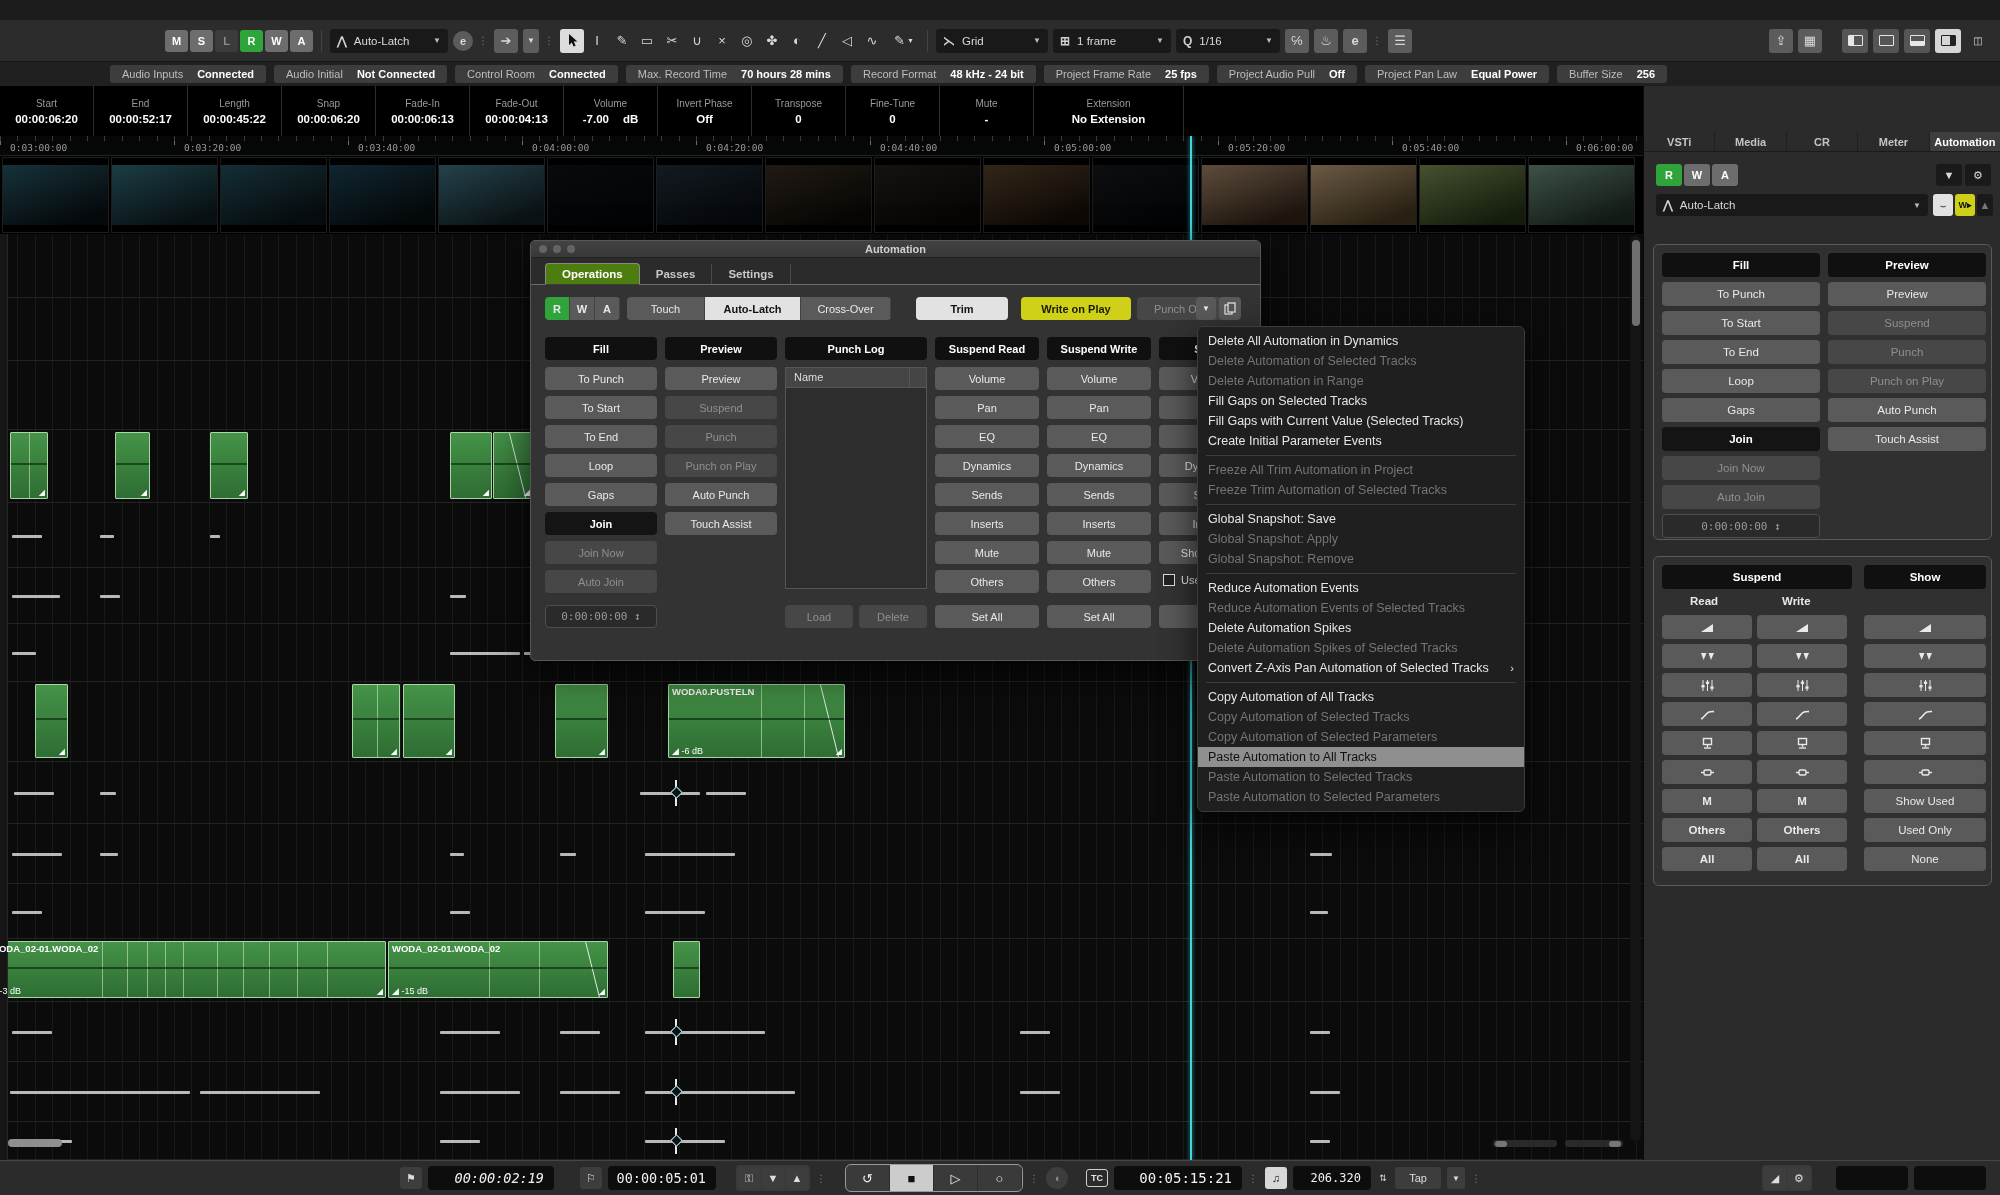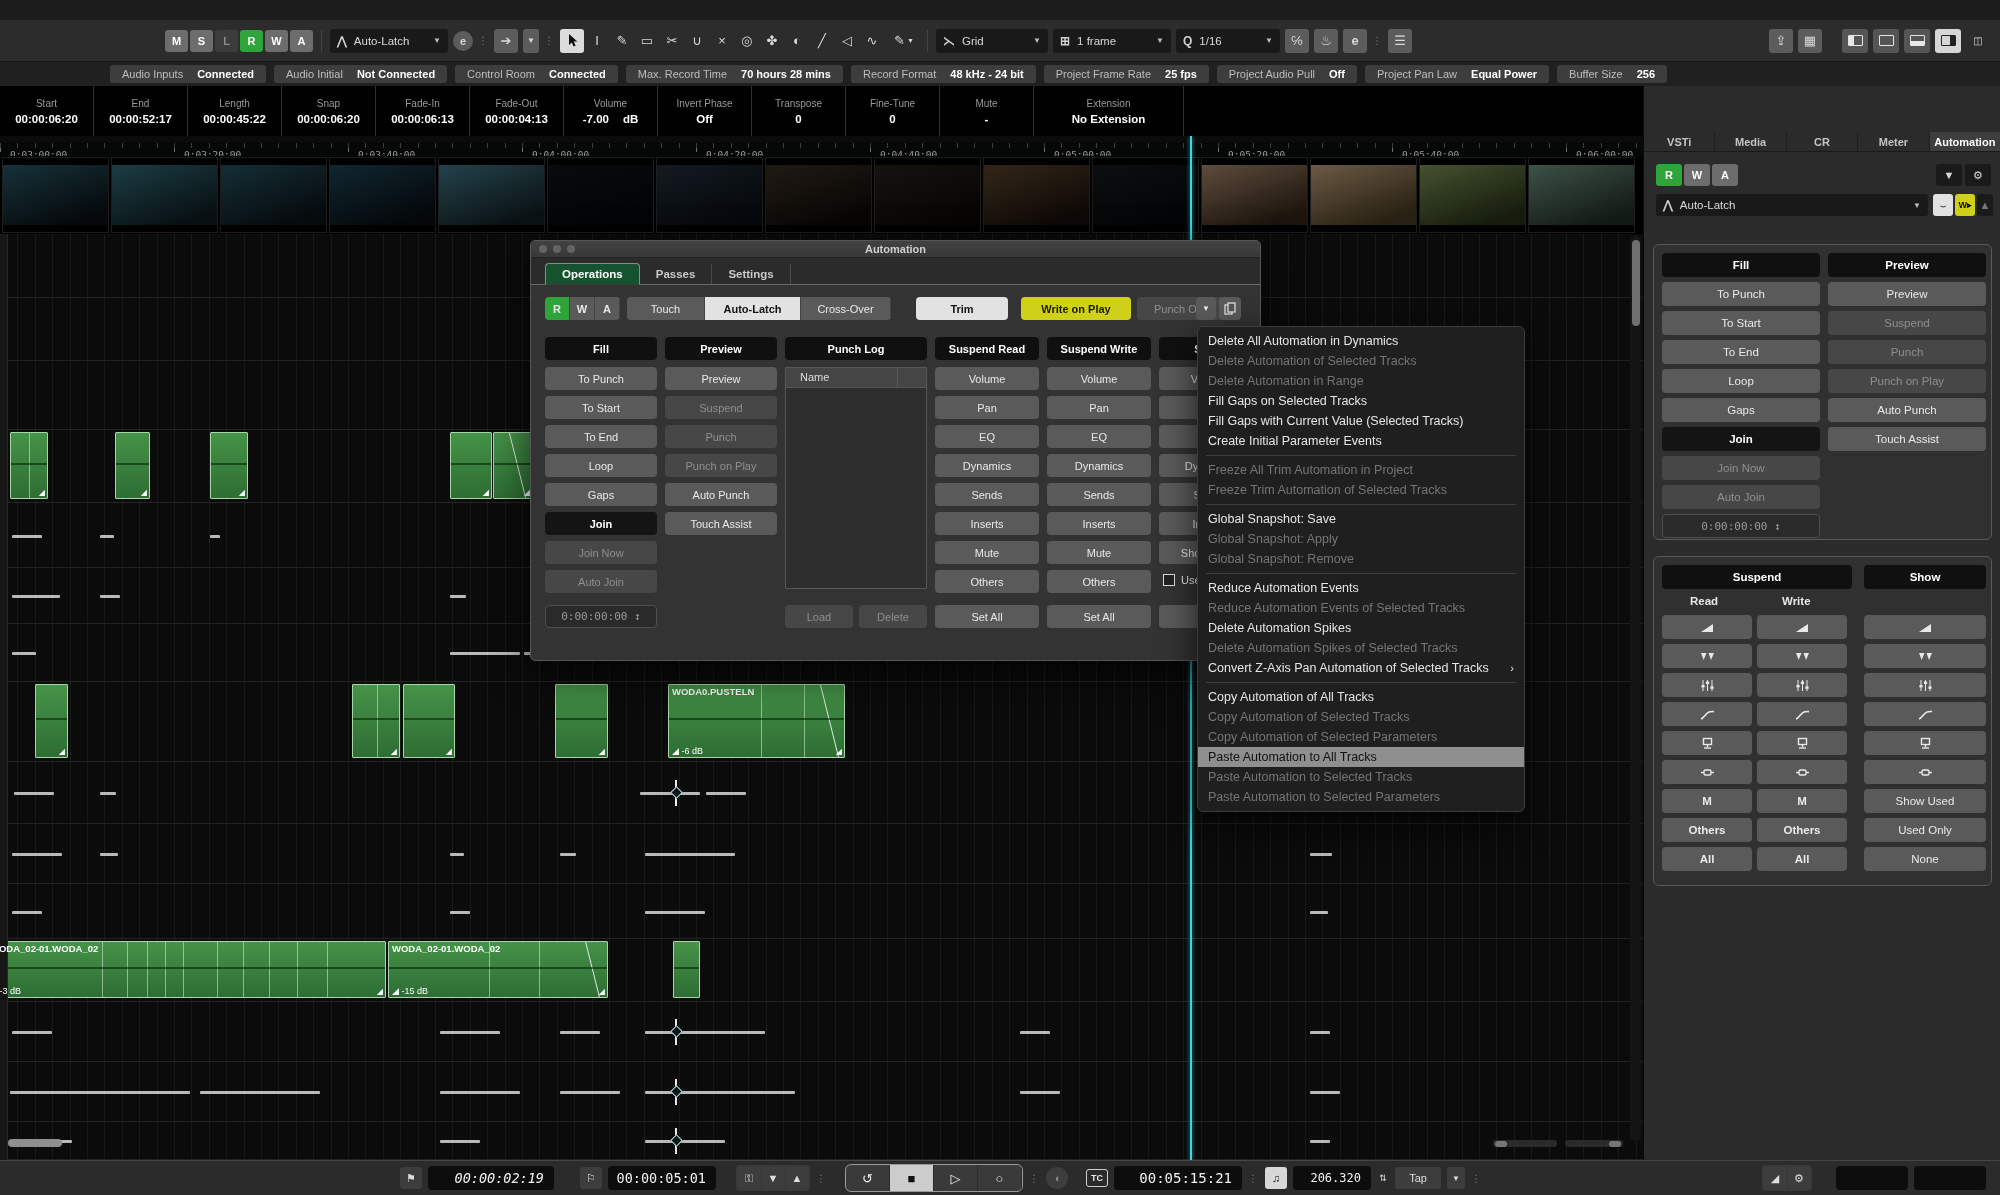--- a/index.html
+++ b/index.html
@@ -50,21 +50,21 @@
   .ifield{width:94px;border-right:1px solid #2e2e2e;display:flex;flex-direction:column;align-items:center;justify-content:center;gap:4px;}
   .ifield.wide{width:150px;}
   .ifield .fl{color:#9a9a9a;font-size:10px;}
   .ifield .fv{color:#fff;font-size:11.5px;font-weight:bold;display:flex;gap:14px;}
 
   
   #main{position:absolute;left:0;top:136px;width:1643px;height:1024px;background:#0a0b0a;overflow:hidden;}
   #ruler{position:absolute;left:0;top:0;width:1882px;height:20px;background:#060707;border-bottom:1px solid #222;
     background-image:repeating-linear-gradient(90deg,#3a3f3a 0 1px,transparent 1px 17.4px),
                      repeating-linear-gradient(90deg,#6a6f6a 0 1px,transparent 1px 174px);
-    background-size:100% 5px,100% 9px;background-repeat:no-repeat;background-position:0 0;margin-top:7px;}
+    background-size:100% 5px,100% 9px;background-repeat:no-repeat;background-position:0 0;}
   .rlabel{position:absolute;top:6px;color:#9a9a9a;font-size:9.5px;}
   #videotrack{position:absolute;left:0;top:20px;width:1643px;height:78px;background:#000;display:flex;gap:2px;padding:1px 0 1px 2px;}
   .thumb{width:107px;height:76px;background:#000;position:relative;flex:none;border:1px solid #1d1d1d;}
   .thumb .im{position:absolute;left:0;right:0;top:7px;bottom:7px;}
   #trackarea{position:absolute;left:0;top:98px;width:1643px;height:926px;
     background-image:repeating-linear-gradient(90deg,#161b17 0 1px,transparent 1px 17.4px),
                      repeating-linear-gradient(90deg,#273028 0 1px,transparent 1px 174px);}
   .track-lane{position:absolute;left:0;width:1643px;border-bottom:1px solid #20261f;}
   .clip{position:absolute;top:2px;bottom:3px;background:linear-gradient(#459348,#2e6d33);border:1px solid #a9d6a9;border-radius:1px;overflow:hidden;}
   .clip:after{content:"";position:absolute;left:0;right:0;top:46%;height:2px;background:rgba(0,25,0,.55);}
@@ -87,35 +87,35 @@
   
   #autowin{position:absolute;left:530px;top:104px;width:731px;height:421px;background:#333333;border:1px solid #565656;
     border-radius:5px;box-shadow:0 14px 40px rgba(0,0,0,.65);z-index:10;}
   #autowin .wtitle{height:17px;background:linear-gradient(#424242,#383838);border-bottom:1px solid #222;border-radius:5px 5px 0 0;
     display:flex;align-items:center;color:#cfcfcf;font-size:11px;font-weight:bold;position:relative;}
   #autowin .wtitle .tl{position:absolute;left:8px;display:flex;gap:6px;}
   #autowin .wtitle .tl i{width:8px;height:8px;border-radius:50%;background:#646464;}
   #autowin .wtitle .tt{margin:0 auto;}
   .wtabs{height:27px;display:flex;align-items:flex-end;padding-left:14px;border-bottom:1px solid #6a6a6a;background:#2b2b2b;}
   .wtab{padding:4px 16px;color:#c9c9c9;font-size:11.5px;font-weight:bold;border-right:1px solid #4a4a4a;}
-  .wtab.active{background:#14532d;border:1px solid #8a8a8a;border-bottom:1px solid #3c3c3c;border-radius:4px 4px 0 0;color:#fff;margin-bottom:-1px;}
+  .wtab.active{background:#4d7c0f;border:1px solid #8a8a8a;border-bottom:1px solid #3c3c3c;border-radius:4px 4px 0 0;color:#fff;margin-bottom:-1px;}
   .b{position:absolute;height:23px;border-radius:4px;background:#5a5a5a;color:#e9e9e9;font-size:11px;
     display:flex;align-items:center;justify-content:center;text-align:center;}
   .b.d{background:#474747;color:#8f8f8f;}
   .b.on{background:#141414;color:#fff;font-weight:bold;}
   .b.head{background:#101010;color:#fff;font-weight:bold;}
   .b.light{background:#e2e2e2;color:#131313;font-weight:bold;}
   .b.yellow{background:#cfd118;color:#1a1a00;font-weight:bold;}
   .seg3{position:absolute;display:flex;border-radius:4px;overflow:hidden;height:23px;}
   .seg3 .sb{height:23px;display:flex;align-items:center;justify-content:center;font-size:11px;background:#5a5a5a;color:#e9e9e9;border-right:1px solid #424242;}
   .timefield{position:absolute;height:23px;background:#2a2a2a;border:1px solid #4e4e4e;border-radius:4px;color:#9a9a9a;
     font-size:11px;display:flex;align-items:center;justify-content:center;gap:8px;}
   .listbox{position:absolute;background:#2d2d2d;border:1px solid #565656;}
   .listbox .lh{height:20px;background:#454545;border-bottom:1px solid #565656;display:flex;}
-  .listbox .lh span{color:#ddd;font-size:11px;padding:3px 14px;}
+  .listbox .lh span{color:#ddd;font-size:11px;padding:3px 8px;}
   .listbox .lh .c1{flex:1;border-right:1px solid #565656;}
   .cbrow{position:absolute;display:flex;align-items:center;gap:6px;color:#e9e9e9;font-size:11px;}
   .cb{width:12px;height:12px;border:1.5px solid #dcdcdc;background:#222;}
 
   
   #ctxmenu{position:absolute;left:1197px;top:190px;width:328px;background:#1f1f1f;border:1px solid #3c3c3c;border-radius:6px;
     box-shadow:0 12px 34px rgba(0,0,0,.7);z-index:20;padding:4px 0;}
   .mi{height:20px;display:flex;align-items:center;padding:0 10px;color:#e6e6e6;font-size:12.5px;white-space:nowrap;}
   .mi.dis{color:#757575;}
   .mi.hl{background:#8f8f8f;color:#101010;}

